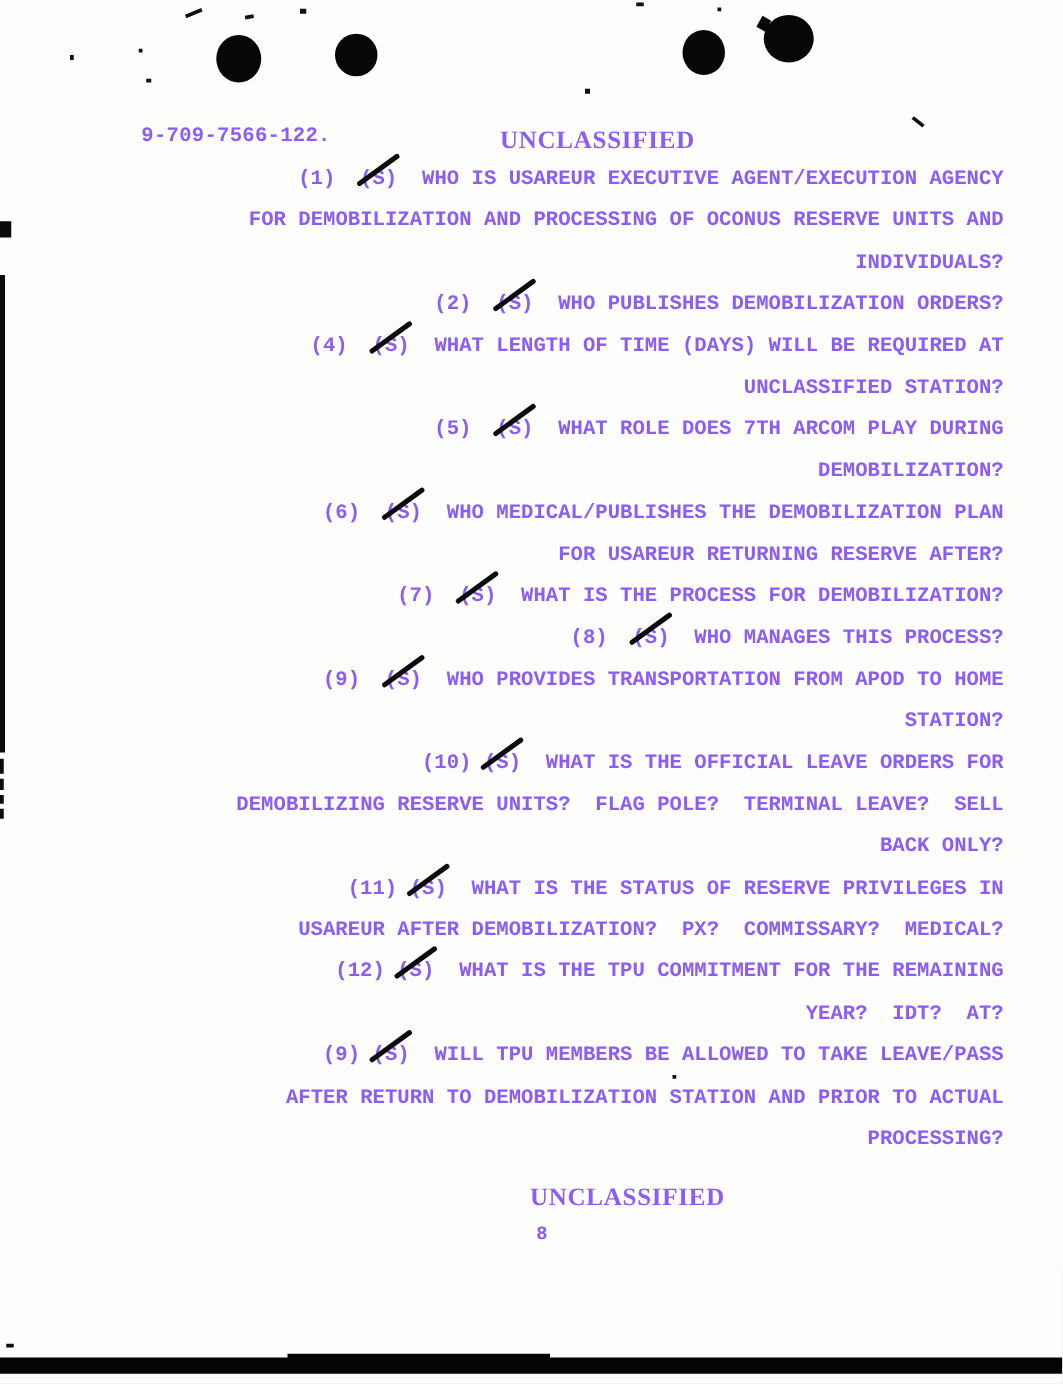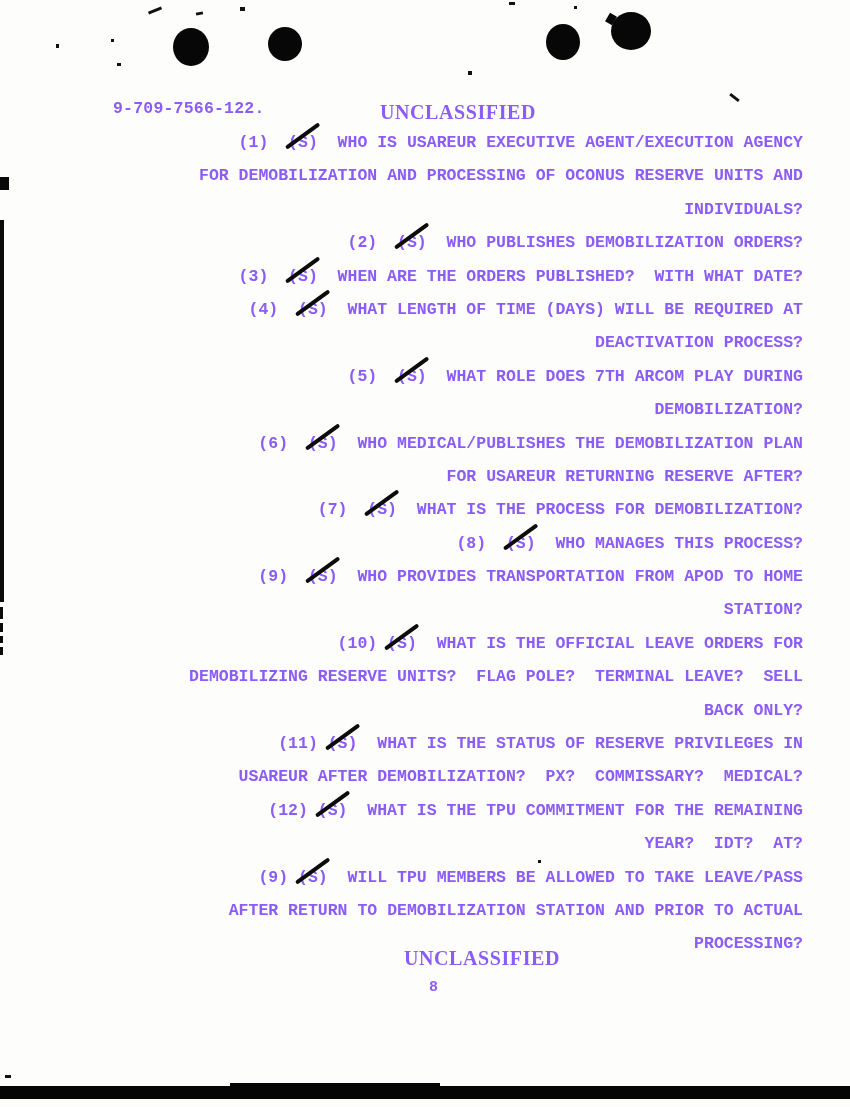--- a/index.html
+++ b/index.html
@@ -41,21 +41,21 @@
   .bottom-bar{position:absolute;left:0;top:1086px;width:850px;height:13px;background:#050505;}
   .bottom-bump{position:absolute;left:230px;top:1083px;width:210px;height:5px;background:#050505;}
   
   .doc-number{
     position:absolute;left:113px;top:99px;
     font-size:16.5px;font-weight:bold;letter-spacing:0.2px;white-space:pre;
   }
   .classification{
     position:absolute;transform:translateX(-50%);
     font-family:"Liberation Serif","DejaVu Serif",serif;
-    font-weight:bold;font-size:20px;letter-spacing:0.6px;white-space:pre;
+    font-weight:bold;font-size:20px;letter-spacing:0.6px;white-space:pre;margin-left:20px;
   }
   .header-class{left:458px;top:101px;}
   .footer-class{left:482px;top:947px;}
   .page-number{
     position:absolute;left:429px;top:979px;
     font-size:15px;font-weight:bold;
   }
   .content{
     position:absolute;left:113px;top:126px;width:690px;
     font-size:16.5px;font-weight:bold;line-height:33.4px;text-align:right;
@@ -99,23 +99,22 @@
   <div class="bottom-bar"></div>
 
   <div class="doc-number">9-709-7566-122.</div>
   <div class="classification header-class">UNCLASSIFIED</div>
 
   <div class="content" id="content">
       <div class="line"><span>        (1)  </span><span class="struck">(S)</span><span>  WHO IS USAREUR EXECUTIVE AGENT/EXECUTION AGENCY</span></div>
       <div class="line">FOR DEMOBILIZATION AND PROCESSING OF OCONUS RESERVE UNITS AND</div>
       <div class="line">INDIVIDUALS?</div>
       <div class="line"><span>        (2)  </span><span class="struck">(S)</span><span>  WHO PUBLISHES DEMOBILIZATION ORDERS?</span></div>
-      <div class="line"><span>        (3)  </span><span class="struck">(S)</span><span>  WHEN ARE THE ORDERS PUBLISHED?  WITH WHAT DATE?</span></div>
       <div class="line"><span>        (4)  </span><span class="struck">(S)</span><span>  WHAT LENGTH OF TIME (DAYS) WILL BE REQUIRED AT</span></div>
-      <div class="line">DEACTIVATION PROCESS?</div>
+      <div class="line">UNCLASSIFIED STATION?</div>
       <div class="line"><span>        (5)  </span><span class="struck">(S)</span><span>  WHAT ROLE DOES 7TH ARCOM PLAY DURING</span></div>
       <div class="line">DEMOBILIZATION?</div>
       <div class="line"><span>        (6)  </span><span class="struck">(S)</span><span>  WHO MEDICAL/PUBLISHES THE DEMOBILIZATION PLAN</span></div>
       <div class="line">FOR USAREUR RETURNING RESERVE AFTER?</div>
       <div class="line"><span>        (7)  </span><span class="struck">(S)</span><span>  WHAT IS THE PROCESS FOR DEMOBILIZATION?</span></div>
       <div class="line"><span>        (8)  </span><span class="struck">(S)</span><span>  WHO MANAGES THIS PROCESS?</span></div>
       <div class="line"><span>        (9)  </span><span class="struck">(S)</span><span>  WHO PROVIDES TRANSPORTATION FROM APOD TO HOME</span></div>
       <div class="line">STATION?</div>
       <div class="line"><span>        (10) </span><span class="struck">(S)</span><span>  WHAT IS THE OFFICIAL LEAVE ORDERS FOR</span></div>
       <div class="line">DEMOBILIZING RESERVE UNITS?  FLAG POLE?  TERMINAL LEAVE?  SELL</div>

